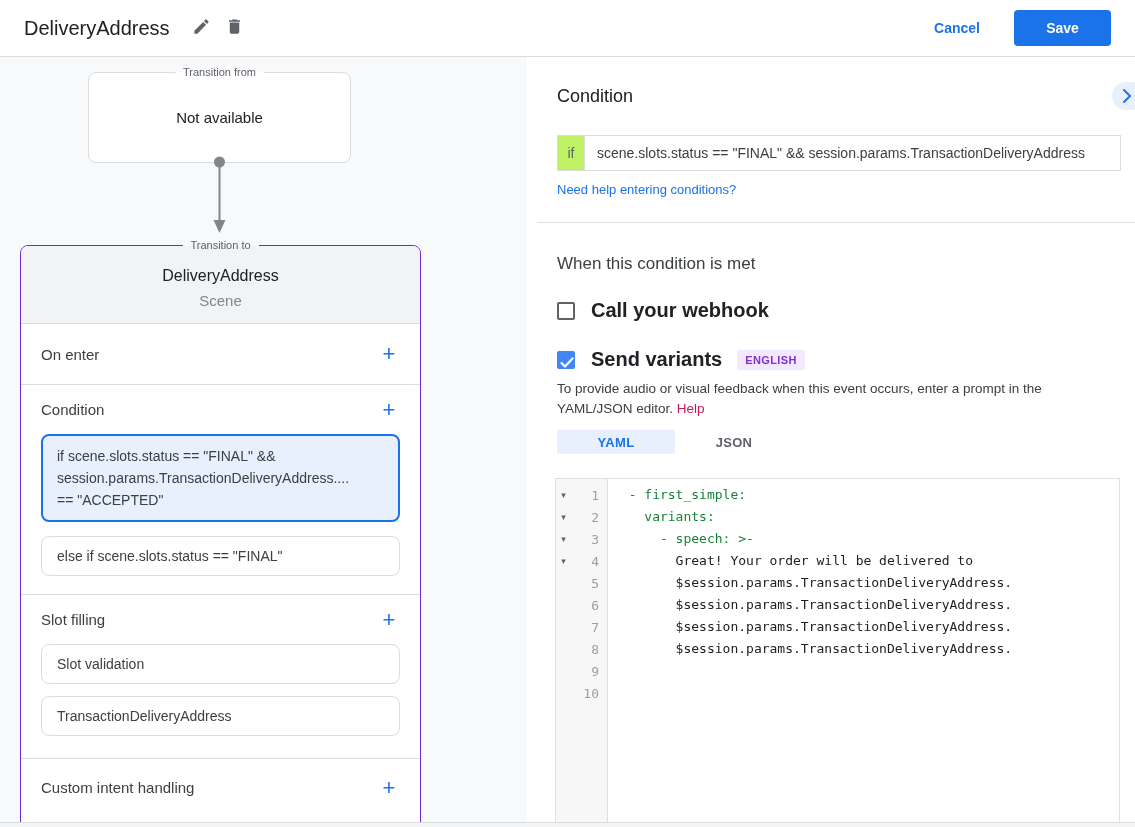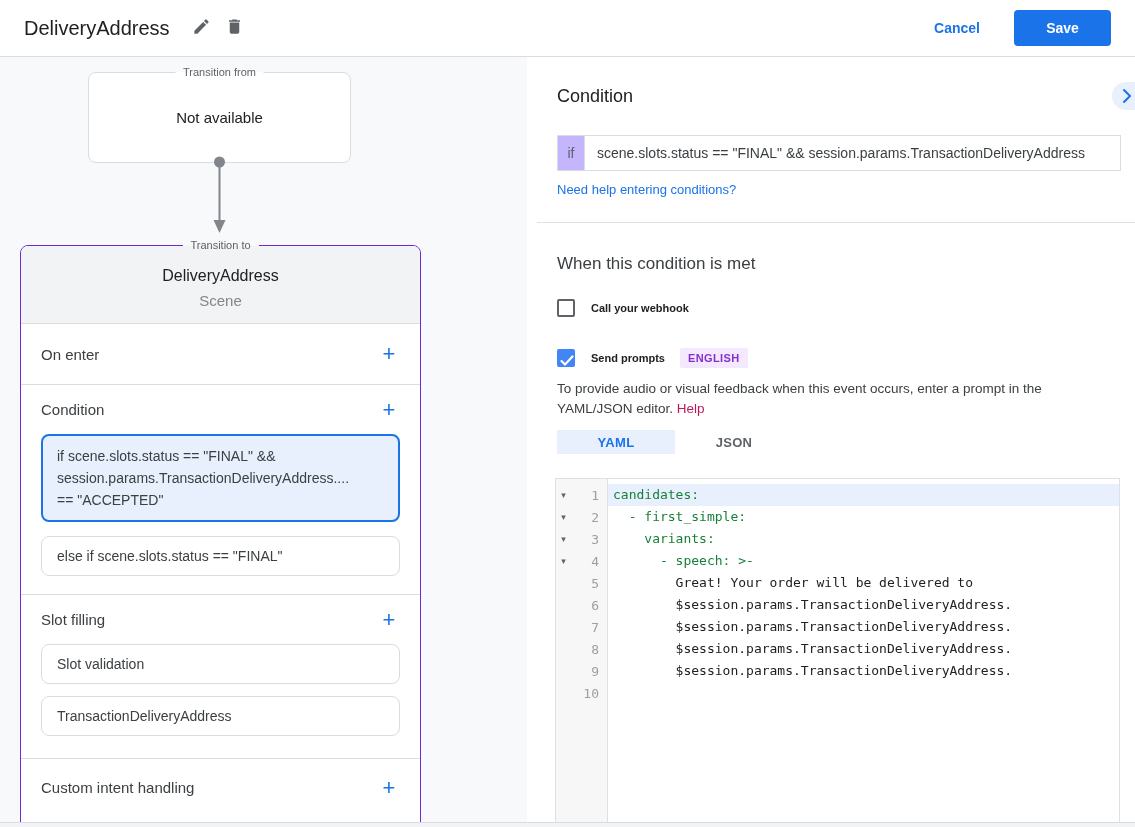--- a/index.html
+++ b/index.html
@@ -60,39 +60,39 @@
   .slot-card:last-child { margin-bottom:4px; }
 
   
   .right-panel { position:absolute; left:527px; top:57px; width:608px; height:765px; background:#fff; }
   .r-title { position:absolute; left:30px; top:29px; font-size:18px; color:#202124; }
   .collapse-pill { position:absolute; right:0; top:25px; width:23px; height:28px; background:#e8f0fe;
                    border:none; border-radius:14px 0 0 14px; cursor:pointer; padding:0; }
   .collapse-pill svg { position:absolute; left:5px; top:4px; }
 
   .if-row { position:absolute; left:30px; top:78px; width:564px; height:36px; display:flex; }
-  .if-label { width:27px; background:#c4b5fd; border:1px solid #dadce0; border-right:none;
+  .if-label { width:27px; background:#bef264; border:1px solid #dadce0; border-right:none;
               display:flex; align-items:center; justify-content:center; font-size:14px; color:#5f6368; }
   .if-input { flex:1; border:1px solid #dadce0; background:#fff; padding:0 12px; font-size:14px; color:#3c4043;
               line-height:34px; white-space:nowrap; overflow:hidden; }
   .help-link { position:absolute; left:30px; top:125px; font-size:13px; color:#1a73e8; text-decoration:none; cursor:pointer; }
 
   .r-divider { position:absolute; left:10px; right:0; top:165px; height:1px; background:#e0e0e0; }
 
   .when-title { position:absolute; left:30px; top:197px; font-size:17px; color:#3c4043; }
 
   .check-row { position:absolute; left:30px; display:flex; align-items:center; }
   .row-webhook { top:242px; }
   .row-prompts { top:291px; }
   .checkbox { width:18px; height:18px; border:2px solid #5f6368; border-radius:2px; background:#fff;
               margin-right:16px; cursor:pointer; position:relative; flex:none; }
   .checkbox.checked { background:#4285f4; border-color:#4285f4; }
   .checkbox .check { display:none; position:absolute; left:1px; top:2px; }
   .checkbox.checked .check { display:block; }
-  .check-label { font-size:11px; font-weight:bold; color:#202124; }
+  .check-label { font-size:20px; font-weight:bold; color:#202124; }
   .lang-badge { margin-left:15px; background:#f3e8fd; color:#8430ce; font-size:11px; font-weight:bold;
                 letter-spacing:0.4px; padding:4px 8px; border-radius:2px; }
 
   .r-desc { position:absolute; left:30px; top:322px; width:552px; font-size:13.5px; color:#3c4043; line-height:20px; }
   .r-desc .inline-link { color:#be185d; text-decoration:none; cursor:pointer; }
 
   .tabs { position:absolute; left:30px; top:373px; display:flex; }
   .tab { height:24px; width:118px; display:flex; align-items:center; justify-content:center;
          font-size:13px; font-weight:bold; color:#5f6368; cursor:pointer; background:none; border:none;
          font-family:"Liberation Sans", sans-serif; letter-spacing:0.3px; }
@@ -232,21 +232,21 @@
     </div>
 
     <div class="check-row row-prompts">
       <span class="checkbox checked" id="cb-prompts">
         <span class="check">
           <svg width="14" height="12" viewBox="0 0 14 12">
               <polyline points="1.5,6 5,9.5 12.5,1.5" fill="none" stroke="#fff" stroke-width="2.2" stroke-linecap="round" stroke-linejoin="round"></polyline>
             </svg>
         </span>
       </span>
-      <span class="check-label">Send prompts</span>
+      <span class="check-label">Send variants</span>
       <span class="lang-badge">ENGLISH</span>
     </div>
 
     <div class="r-desc">
       <span>To provide audio or visual feedback when this event occurs, enter a prompt in the YAML/JSON editor.</span>
       <a class="inline-link">Help</a>
     </div>
 
     <div class="tabs">
       <button class="tab active">YAML</button>
@@ -290,21 +290,20 @@
           <div class="gutter-row">
             <span class="fold"></span>
             <span class="lnum">9</span>
           </div>
           <div class="gutter-row">
             <span class="fold"></span>
             <span class="lnum">10</span>
           </div>
         </div>
       <div class="code" id="code">
-          <div class="code-row key hl">candidates:</div>
           <div class="code-row key">  - first_simple:</div>
           <div class="code-row key">    variants:</div>
           <div class="code-row key">      - speech: &gt;-</div>
           <div class="code-row">        Great! Your order will be delivered to</div>
           <div class="code-row">        $session.params.TransactionDeliveryAddress.</div>
           <div class="code-row">        $session.params.TransactionDeliveryAddress.</div>
           <div class="code-row">        $session.params.TransactionDeliveryAddress.</div>
           <div class="code-row">        $session.params.TransactionDeliveryAddress.</div>
           <div class="code-row"></div>
         </div>

